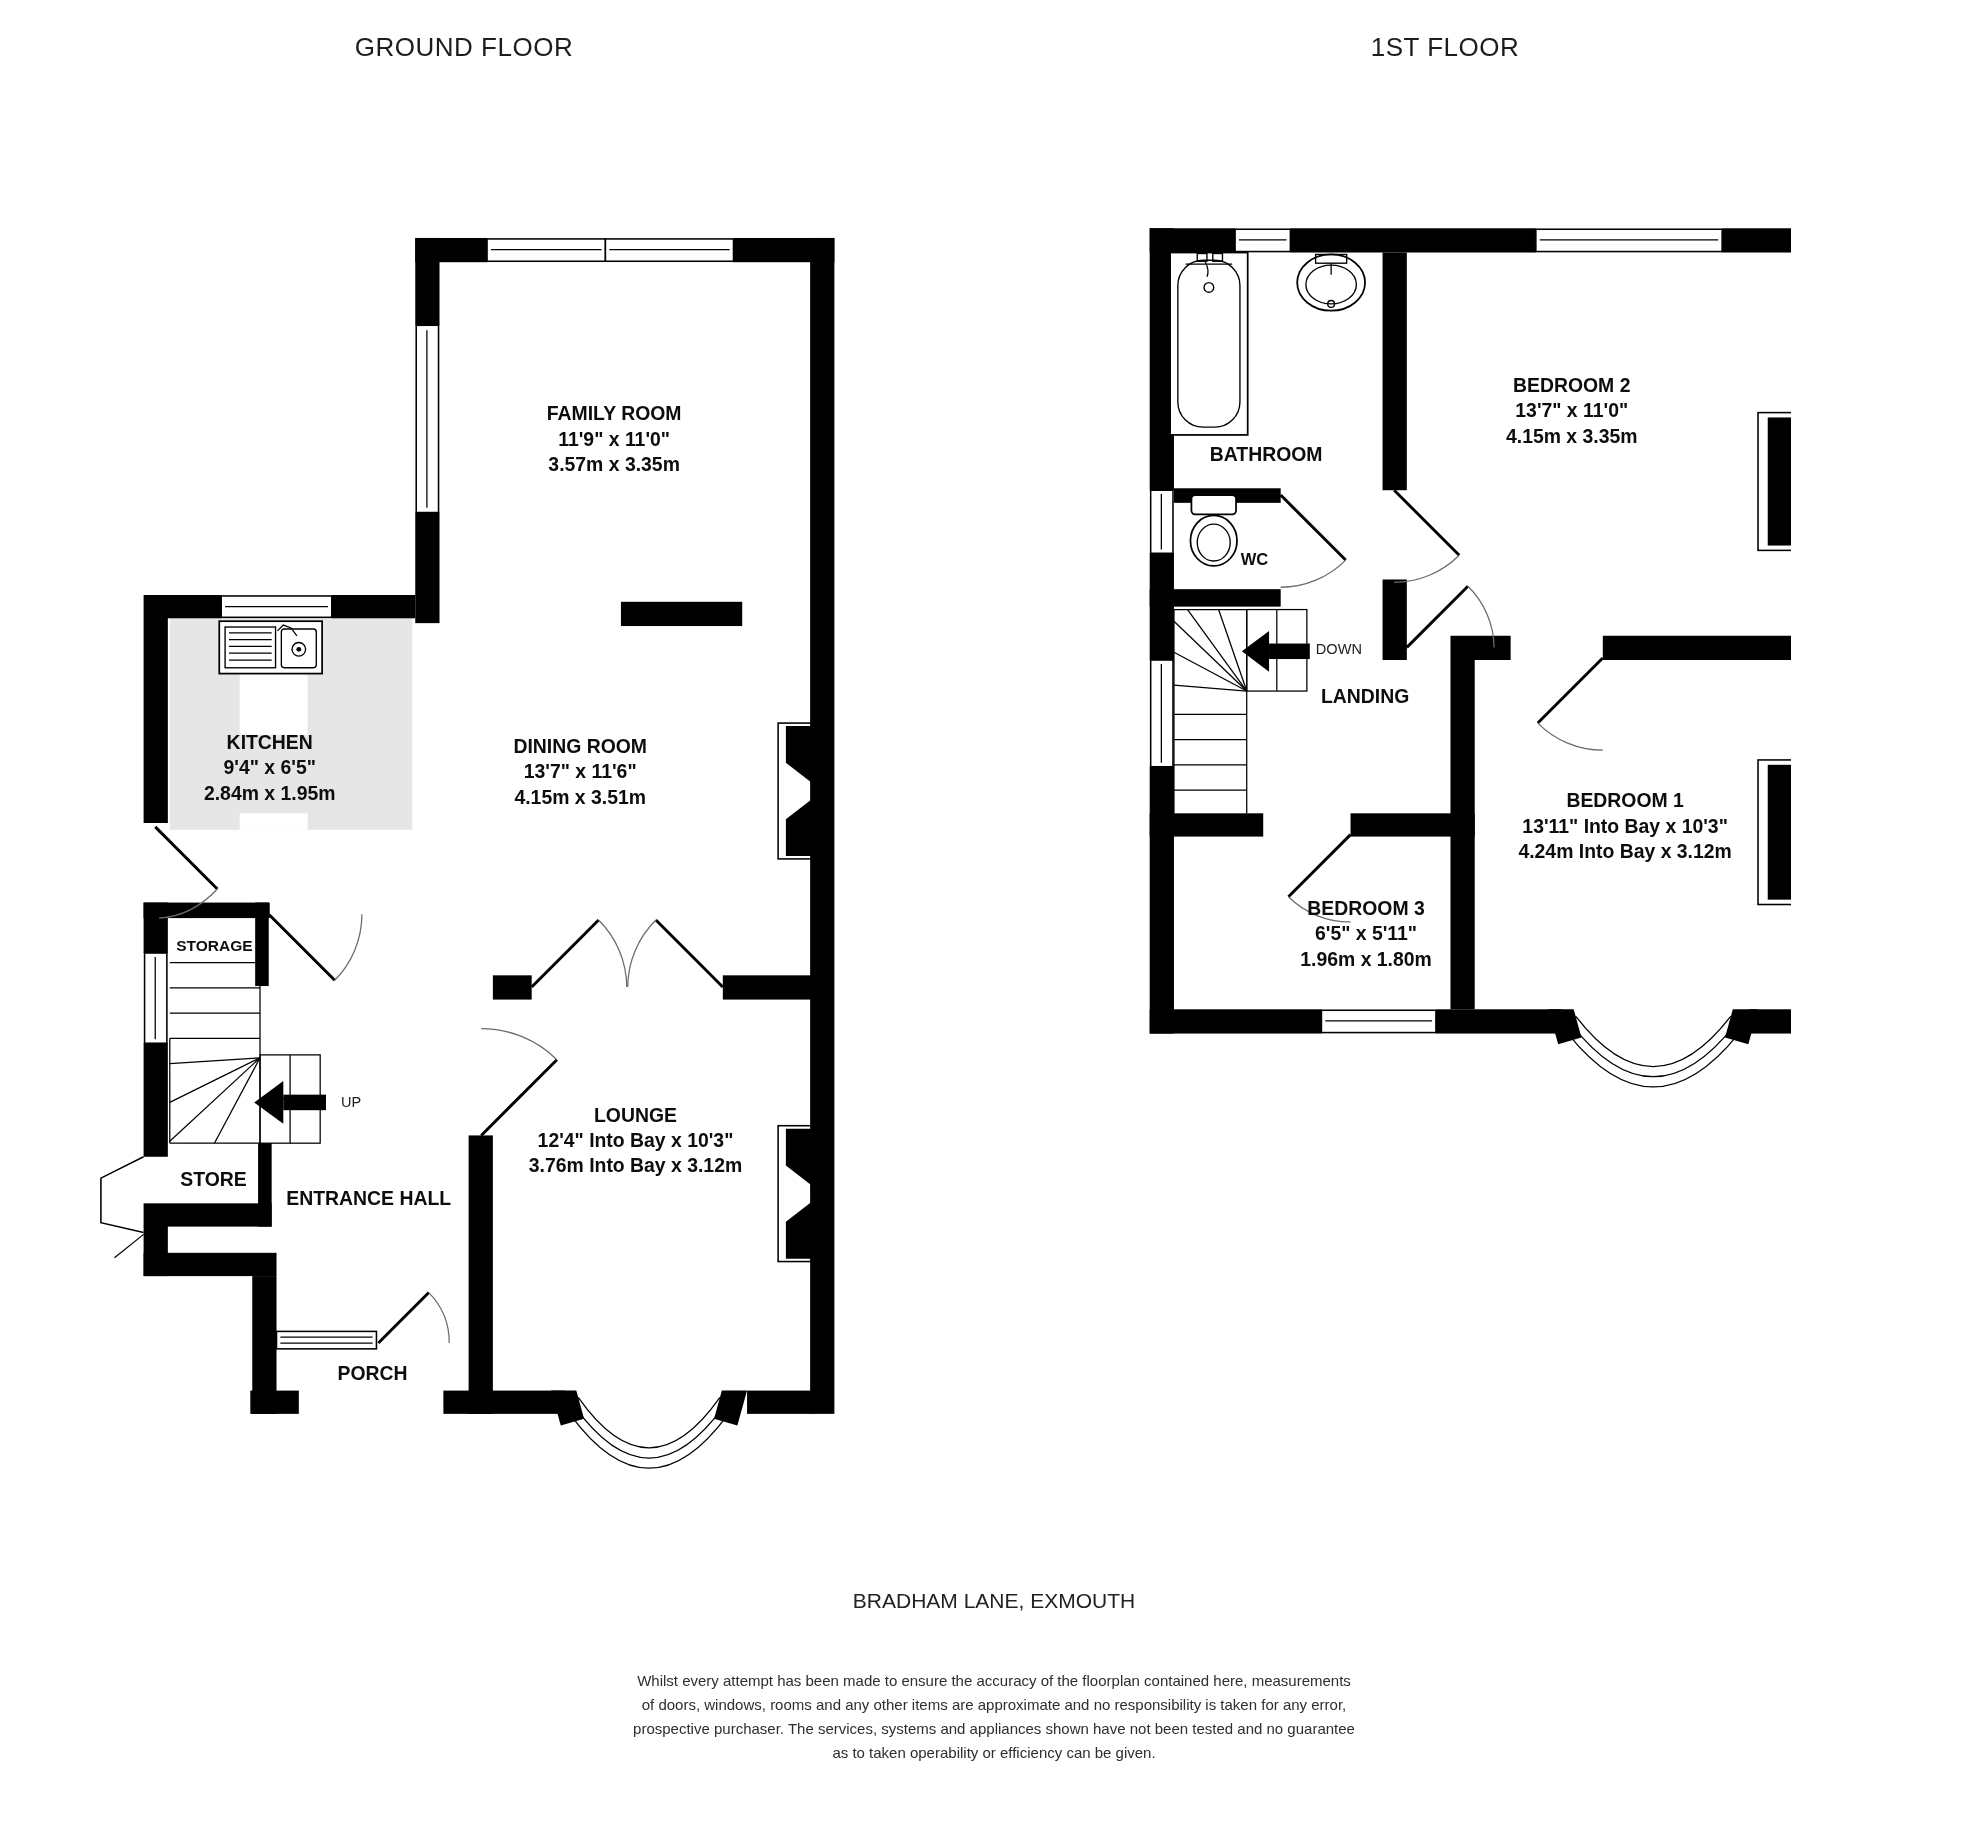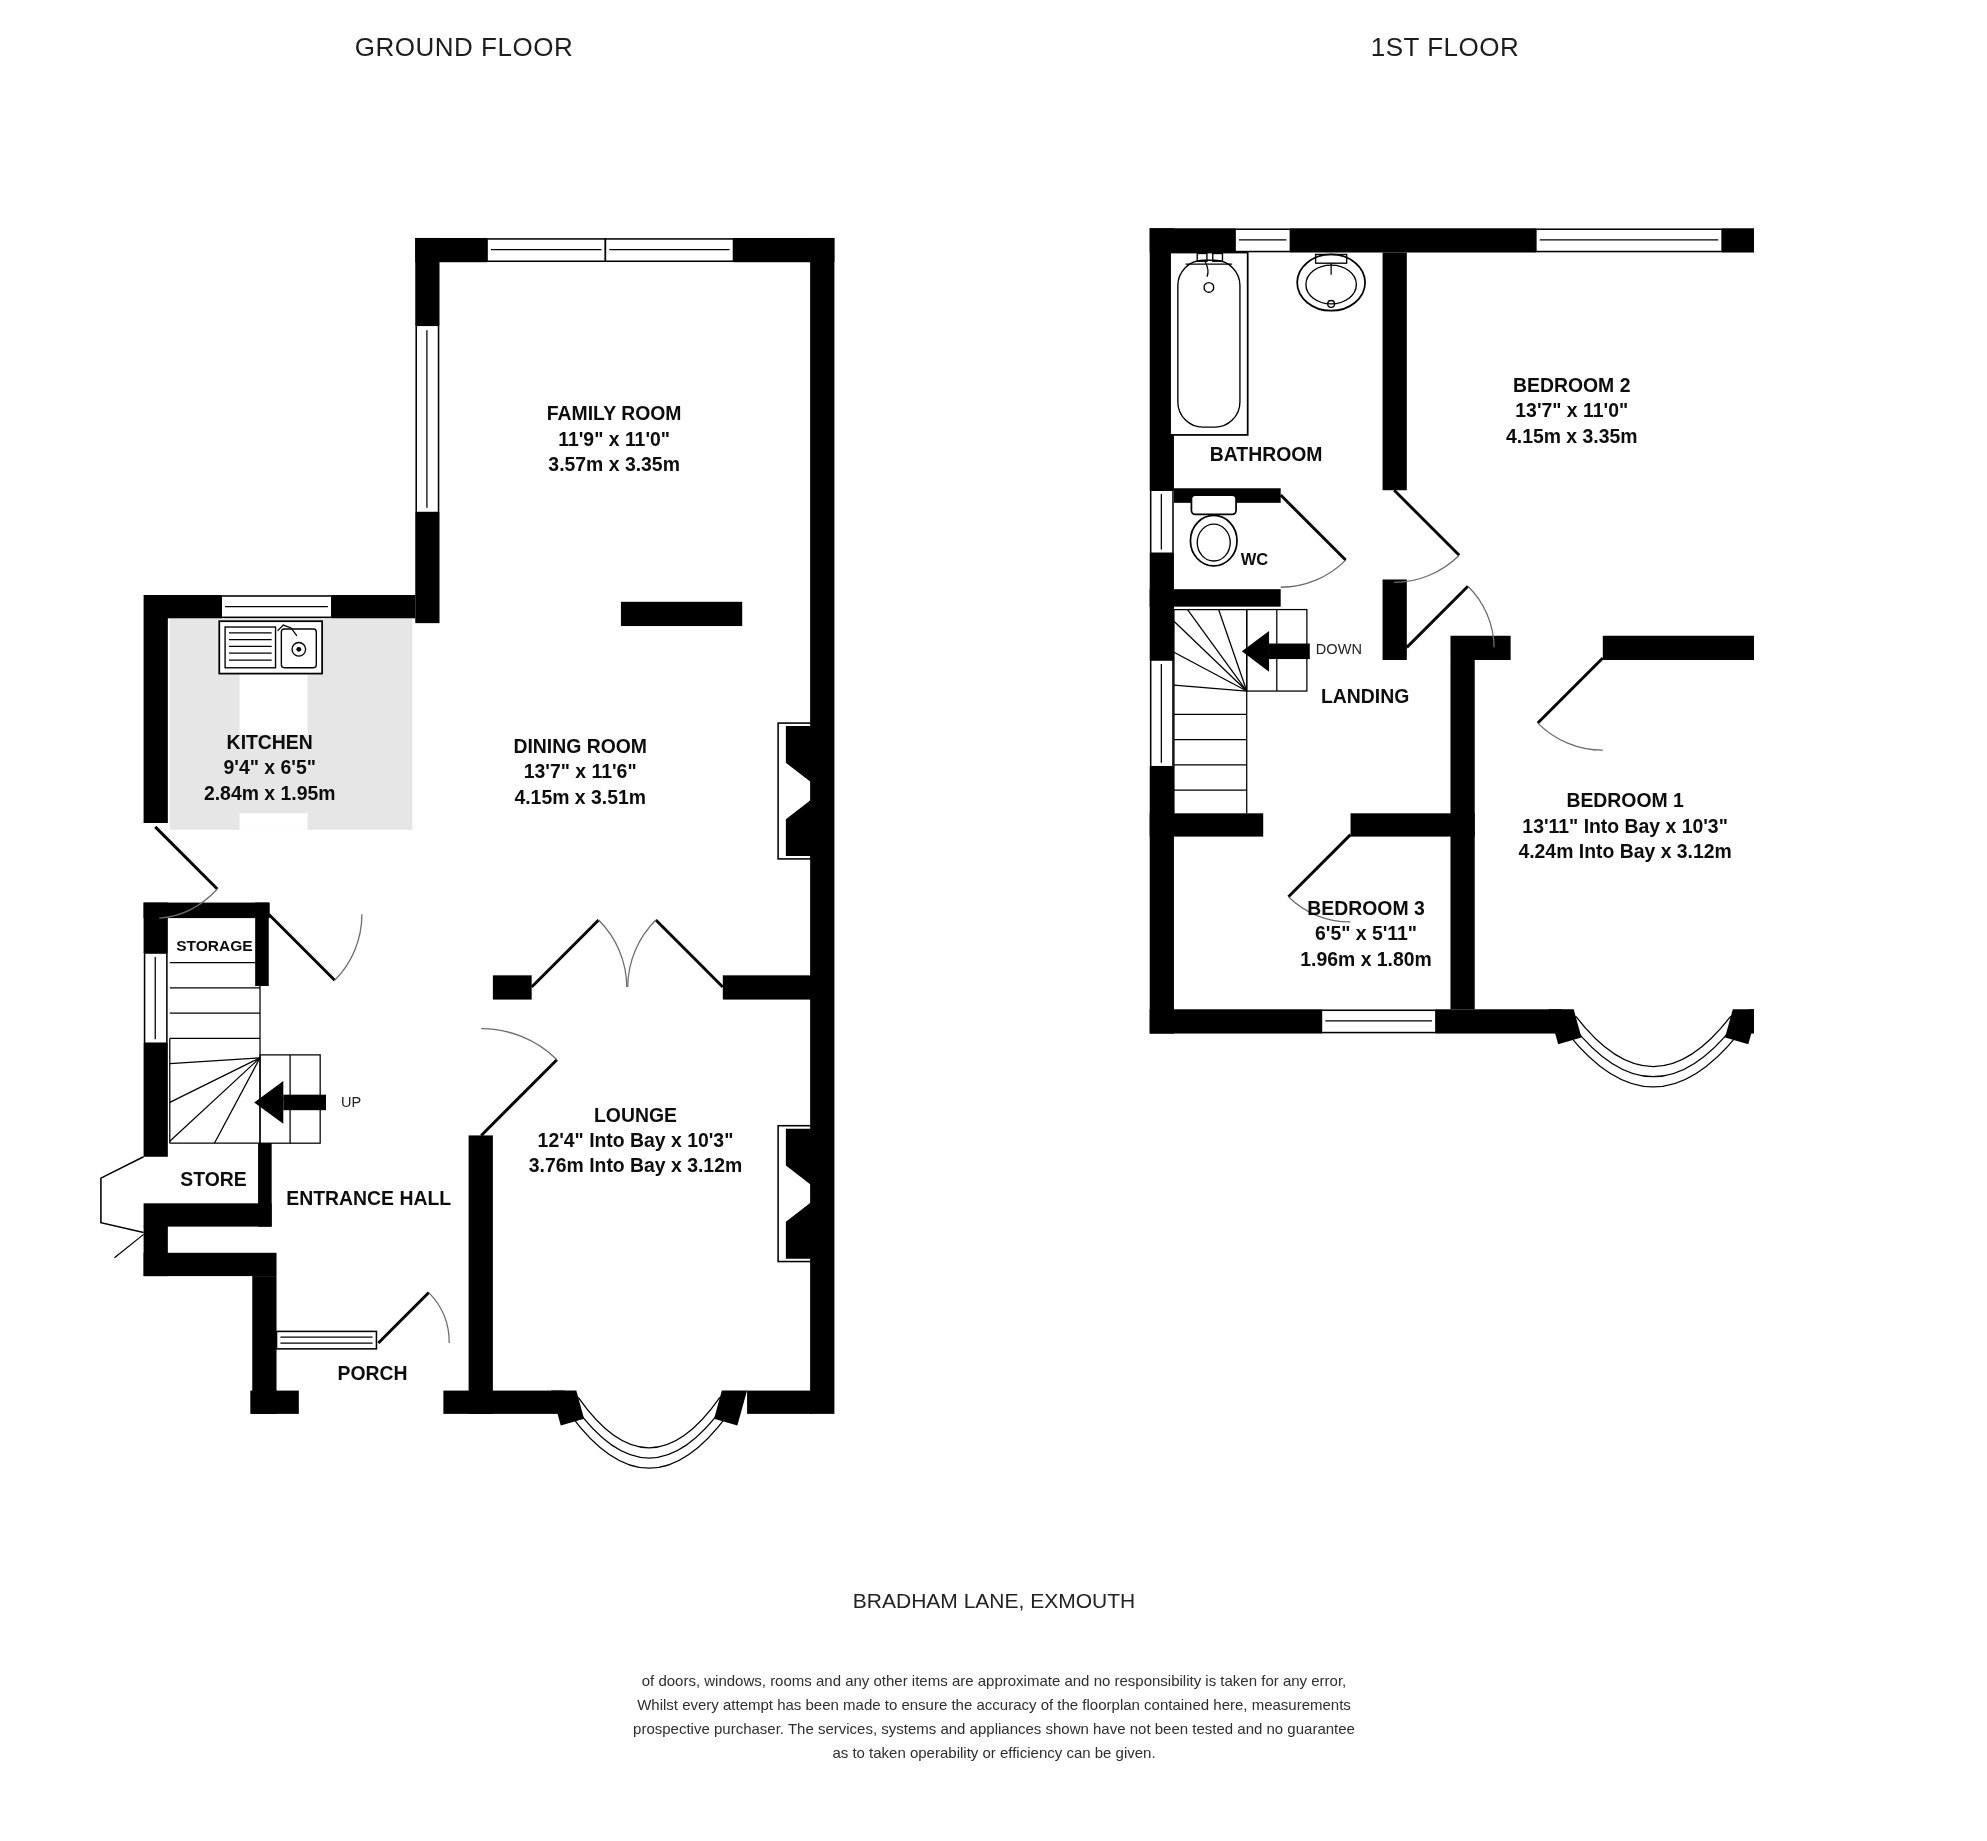--- a/index.html
+++ b/index.html
@@ -1,17 +1,17 @@
 <!DOCTYPE html>
 <html><head>
 <meta charset="utf-8">
 <style>
   html,body{margin:0;padding:0;background:#ffffff;}
   .page{position:relative;width:1754px;height:1842px;background:#ffffff;overflow:hidden;
-        font-family:"Liberation Sans",sans-serif;color:#1c1c1c;}
+        font-family:"Liberation Sans",sans-serif;color:#1c1c1c;padding-left:37px;}
   .floor-title{position:absolute;transform:translateX(-50%);font-size:26px;letter-spacing:0.5px;
         color:#1d1d1d;white-space:nowrap;}
   .address{position:absolute;left:994px;top:1589px;transform:translateX(-50%);
         font-size:21px;color:#222;white-space:nowrap;}
   .disclaimer{position:absolute;left:994px;top:1669px;transform:translateX(-50%);
         width:815px;text-align:center;font-size:15px;line-height:24px;color:#2e2e2e;}
   svg{position:absolute;left:0;top:0;}
   svg text{font-family:"Liberation Sans",sans-serif;fill:#0d0d0d;}
   .lbl{font-size:20px;font-weight:bold;text-anchor:middle;}
   .lbl-sm{font-size:16px;font-weight:bold;text-anchor:middle;}
@@ -355,20 +355,20 @@
 
       <text class="lbl" x="1408" y="943">BEDROOM 3</text>
       <text class="lbl" x="1408" y="969">6'5"  x 5'11"</text>
       <text class="lbl" x="1408" y="995">1.96m  x 1.80m</text>
     </g>
   </svg>
 
   <div class="address">BRADHAM LANE, EXMOUTH</div>
 
   <div class="disclaimer">
+    <div>Whilst every attempt has been made to ensure the accuracy of the floorplan contained here, measurements</div>
     <div>of doors, windows, rooms and any other items are approximate and no responsibility is taken for any error,</div>
-    <div>Whilst every attempt has been made to ensure the accuracy of the floorplan contained here, measurements</div>
     <div>prospective purchaser. The services, systems and appliances shown have not been tested and no guarantee</div>
     <div>as to taken operability or efficiency can be given.</div>
   </div>
 
 </div>
 
 
 </body></html>

